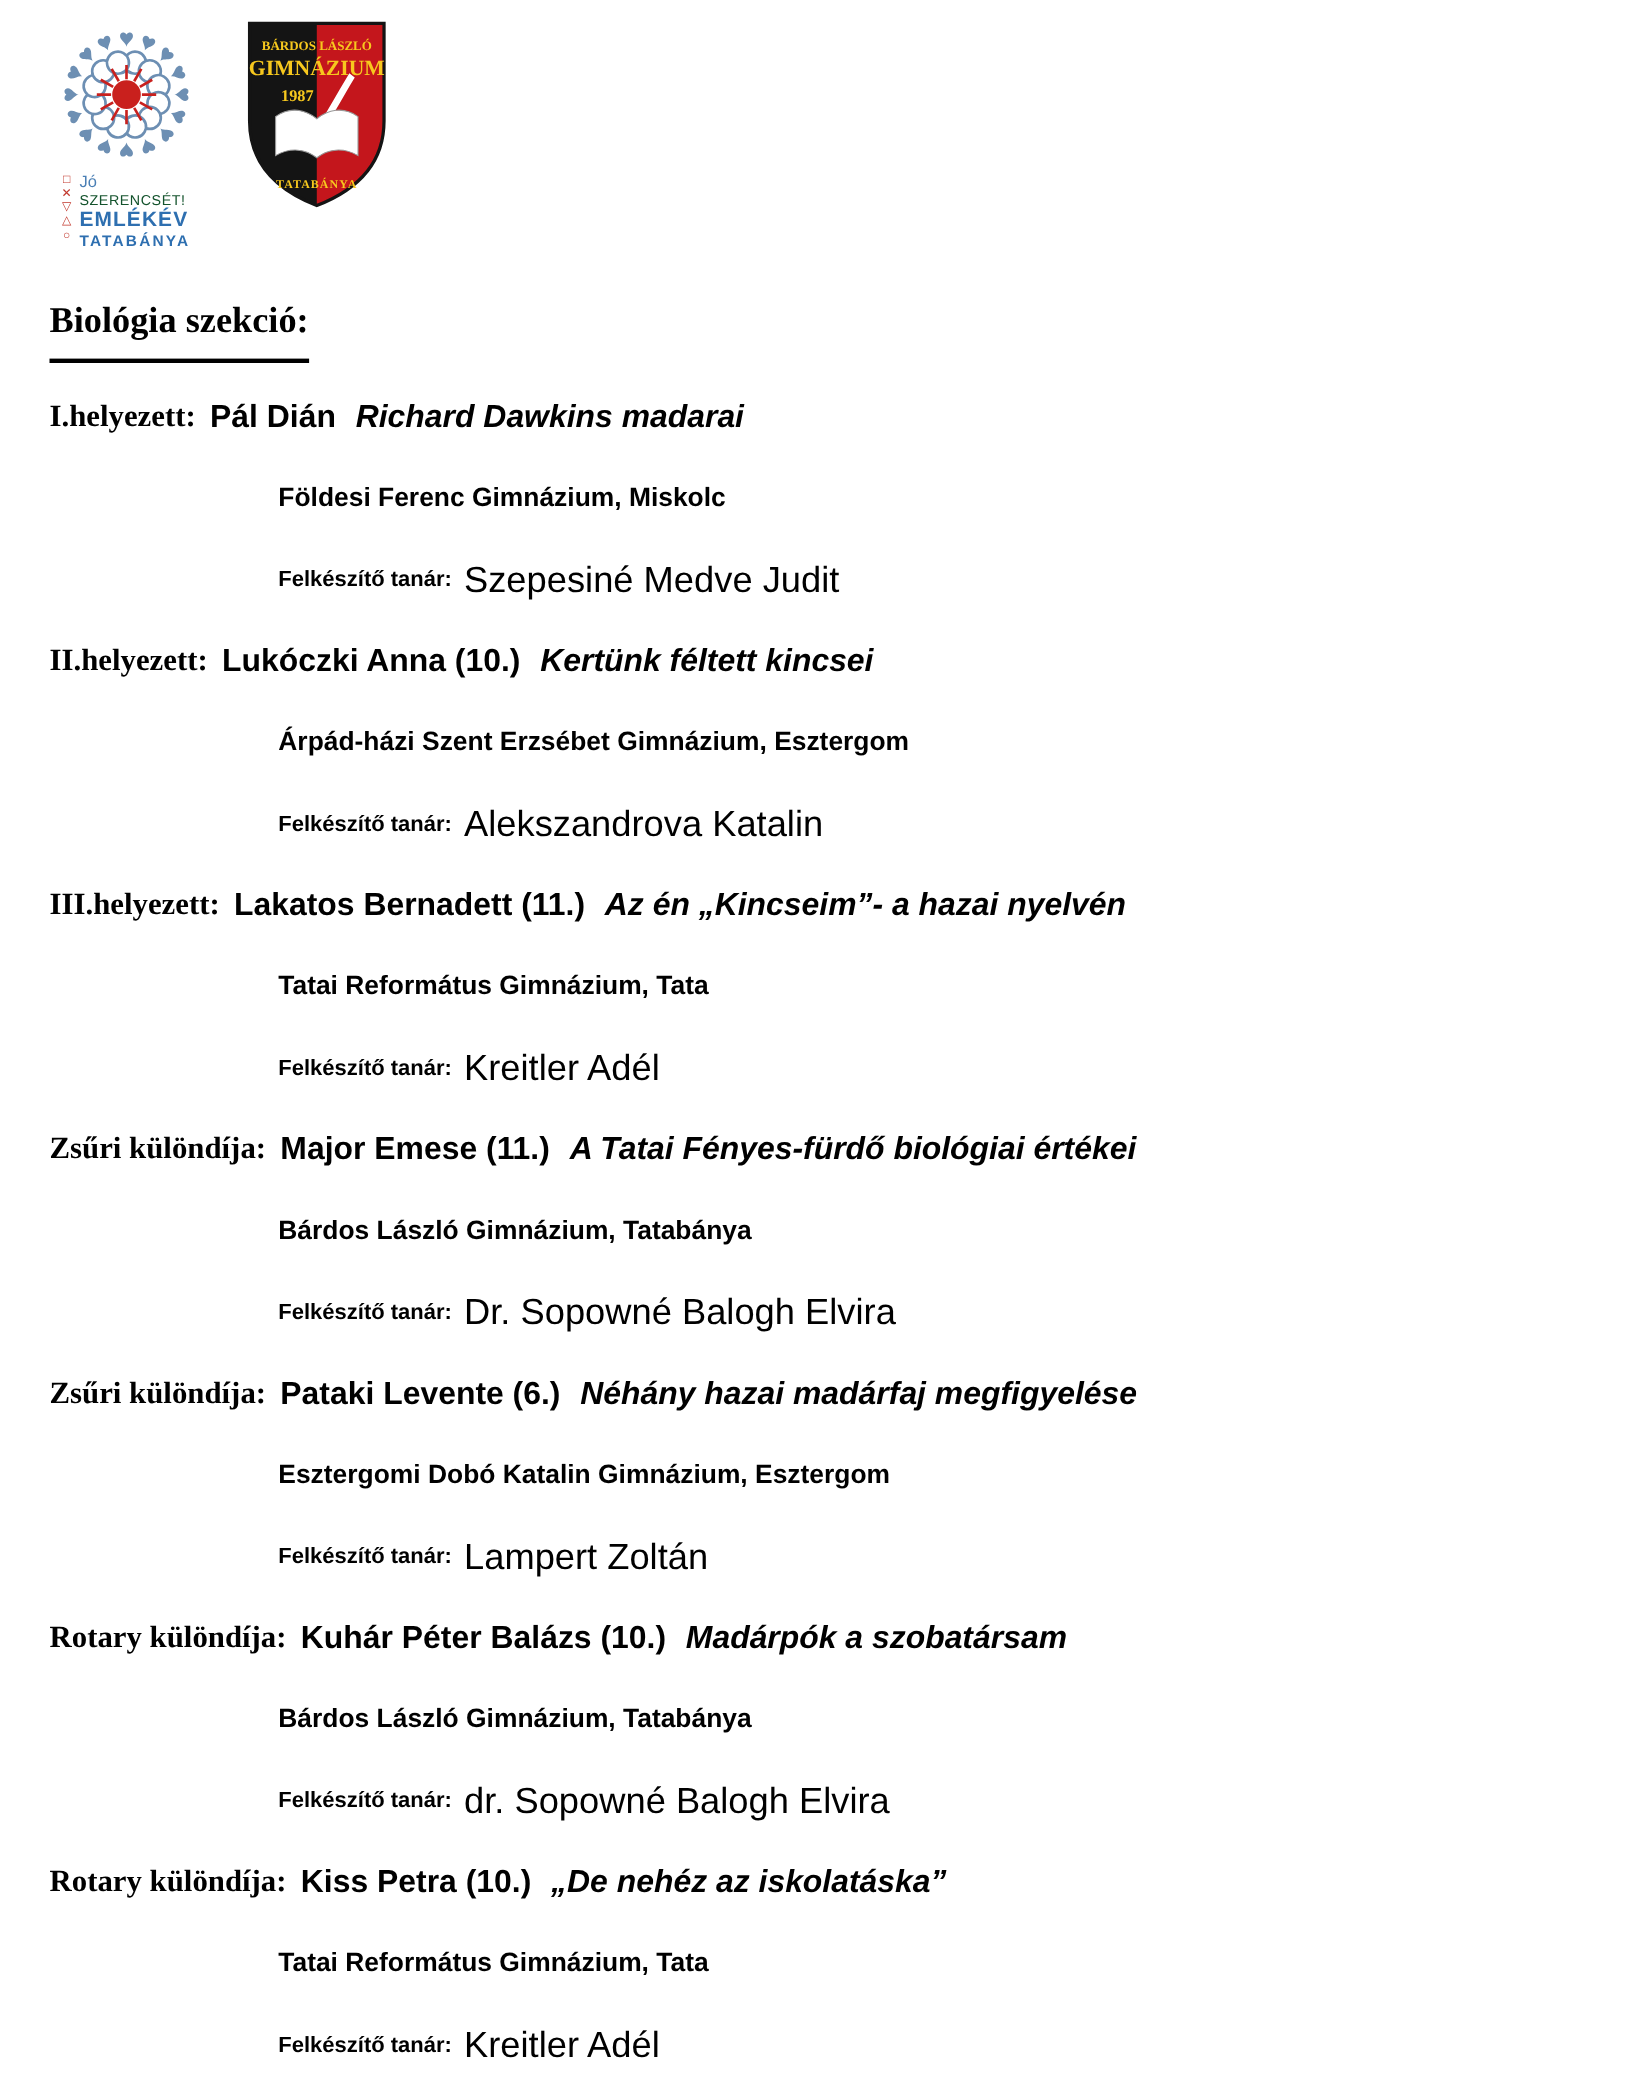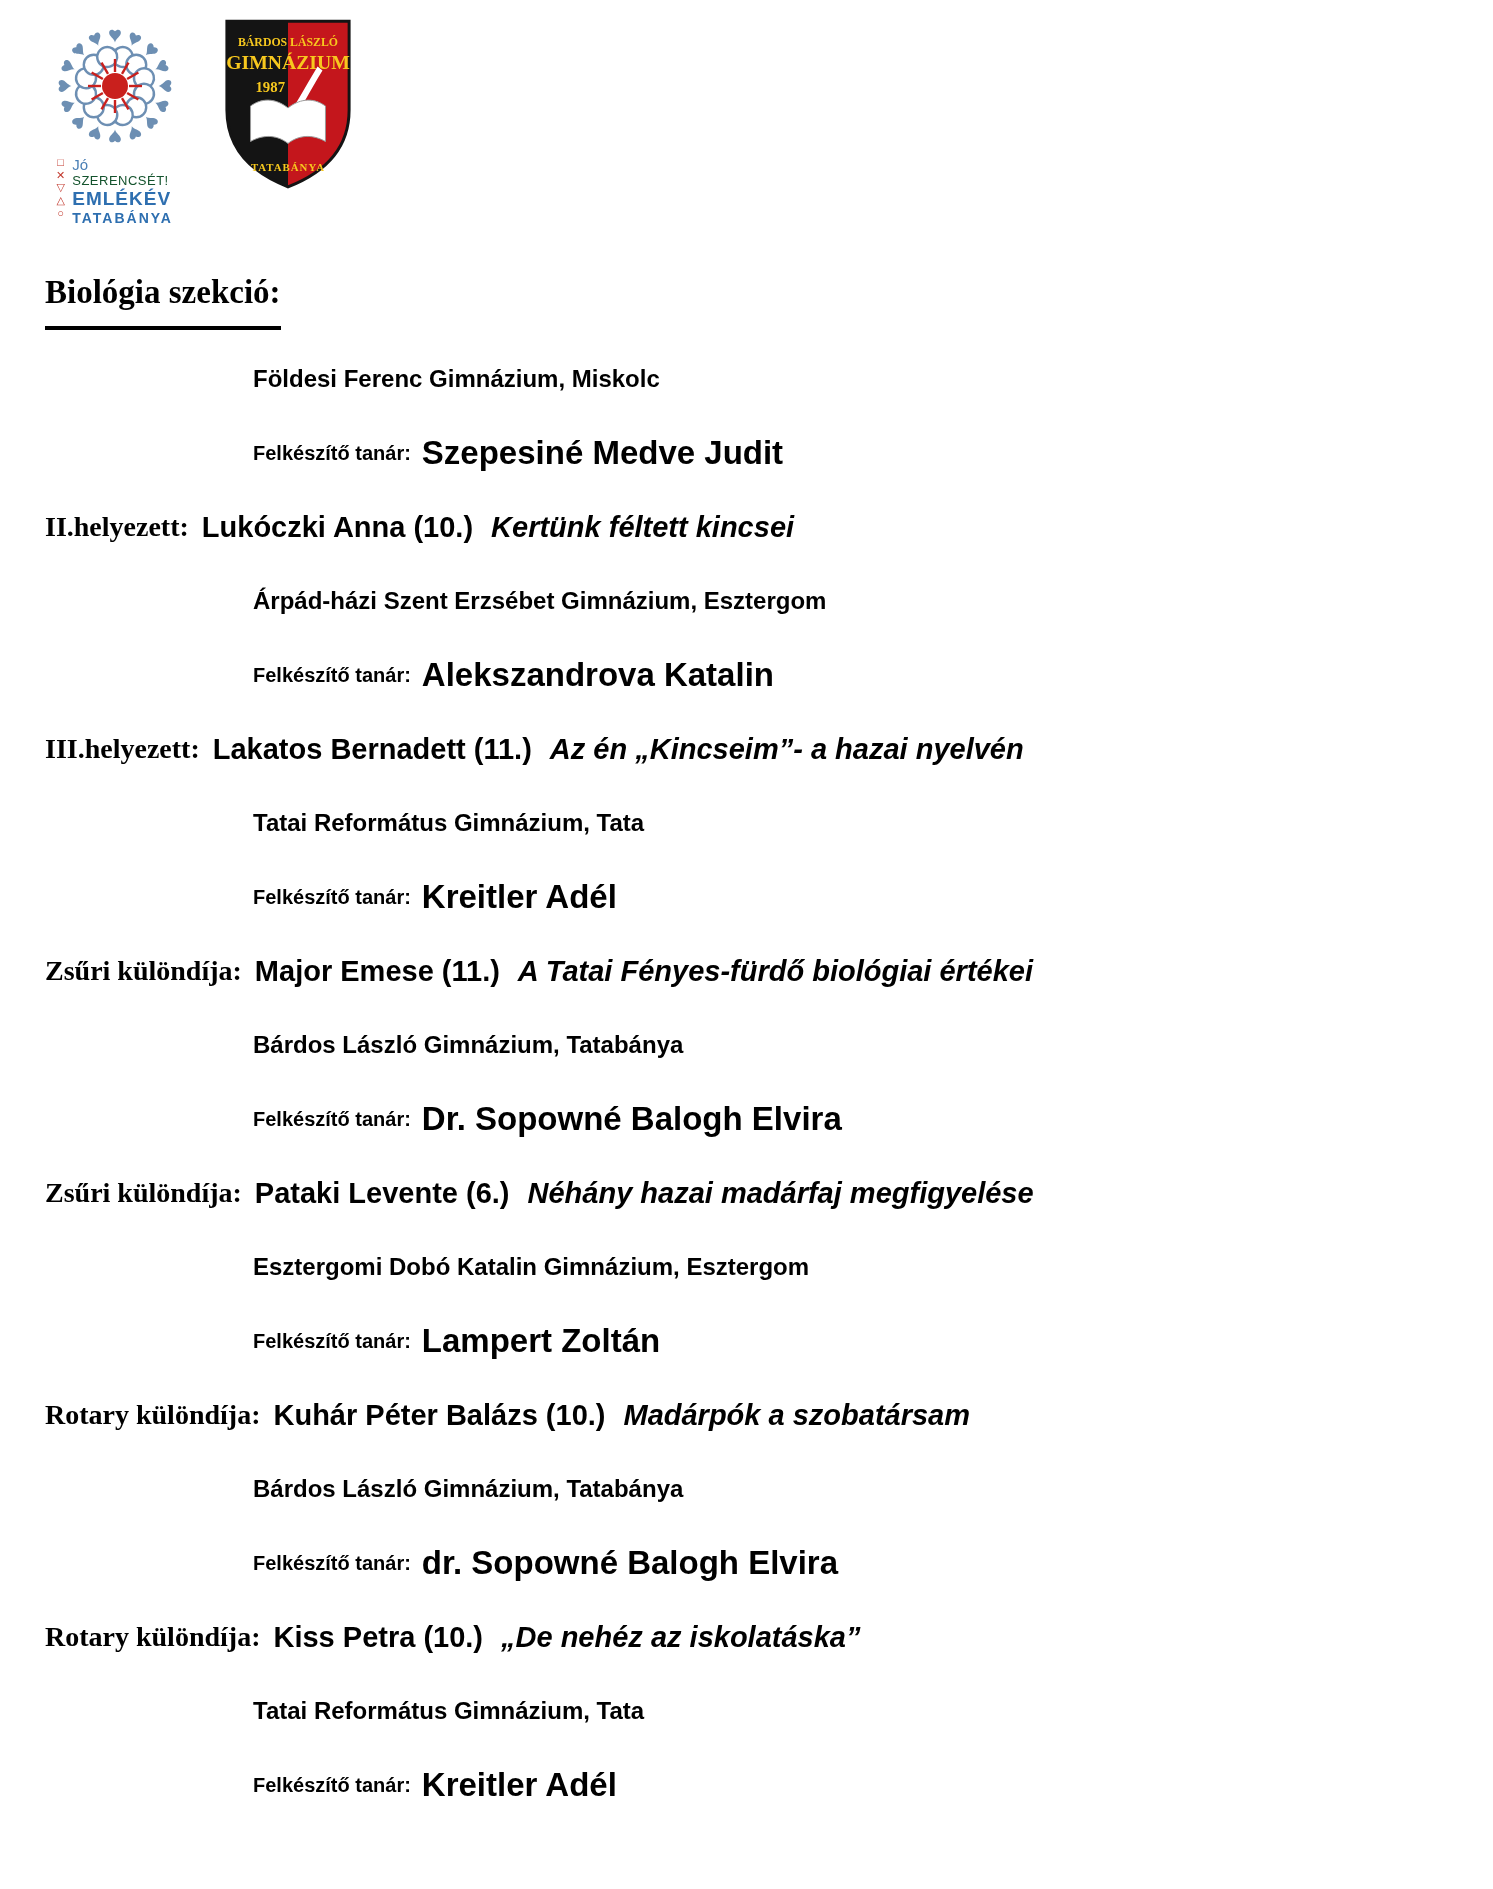--- a/index.html
+++ b/index.html
@@ -39,21 +39,21 @@
     font-size:33px; margin:34px 0 0 0; border-bottom:4px solid #000; padding-bottom:15px;
   }
   .entries { margin-top:12px; }
   .line { height:74px; display:flex; align-items:center; }
   .line-indent { padding-left:208px; }
   .award  { font-family:"Liberation Serif", serif; font-weight:bold; font-size:28px; white-space:nowrap; }
   .name   { font-weight:bold; font-size:29px; margin-left:13px; white-space:nowrap; }
   .work   { font-weight:bold; font-style:italic; font-size:29px; margin-left:18px; white-space:nowrap; }
   .school { font-weight:bold; font-size:24px; }
   .tlabel { font-weight:bold; font-size:20px; }
-  .tname  { font-weight:bold; font-size:33px; margin-left:11px;text-align:right; }
+  .tname  { font-weight:normal; font-size:33px; margin-left:11px;text-align:right; }
 </style>
 </head>
 <body>
 
 <div class="header">
 
   <div class="logo-emlekev">
     <svg width="130" height="124" viewBox="0 0 130 124">
       <defs>
         <path id="rh" d="M0,6 C-0.6,3.2 -4.2,1.6 -4.2,-0.9 C-4.2,-3.3 -1.6,-3.9 0,-1.9 C1.6,-3.9 4.2,-3.3 4.2,-0.9 C4.2,1.6 0.6,3.2 0,6 Z"></path>
@@ -143,20 +143,25 @@
 
 
 </div>
 
 <div class="content">
   <div class="section-heading">Biológia szekció:</div>
 
   <div class="entries">
 
     <div class="entry">
+      <div class="line">
+        <span class="award">I.helyezett:</span>
+        <span class="name">Pál Dián</span>
+        <span class="work">Richard Dawkins madarai</span>
+      </div>
       <div class="line line-indent">
         <span class="school">Földesi Ferenc Gimnázium, Miskolc</span>
       </div>
       <div class="line line-indent">
         <span class="tlabel">Felkészítő tanár:</span>
         <span class="tname">Szepesiné Medve Judit</span>
       </div>
     </div>
 
     <div class="entry">

